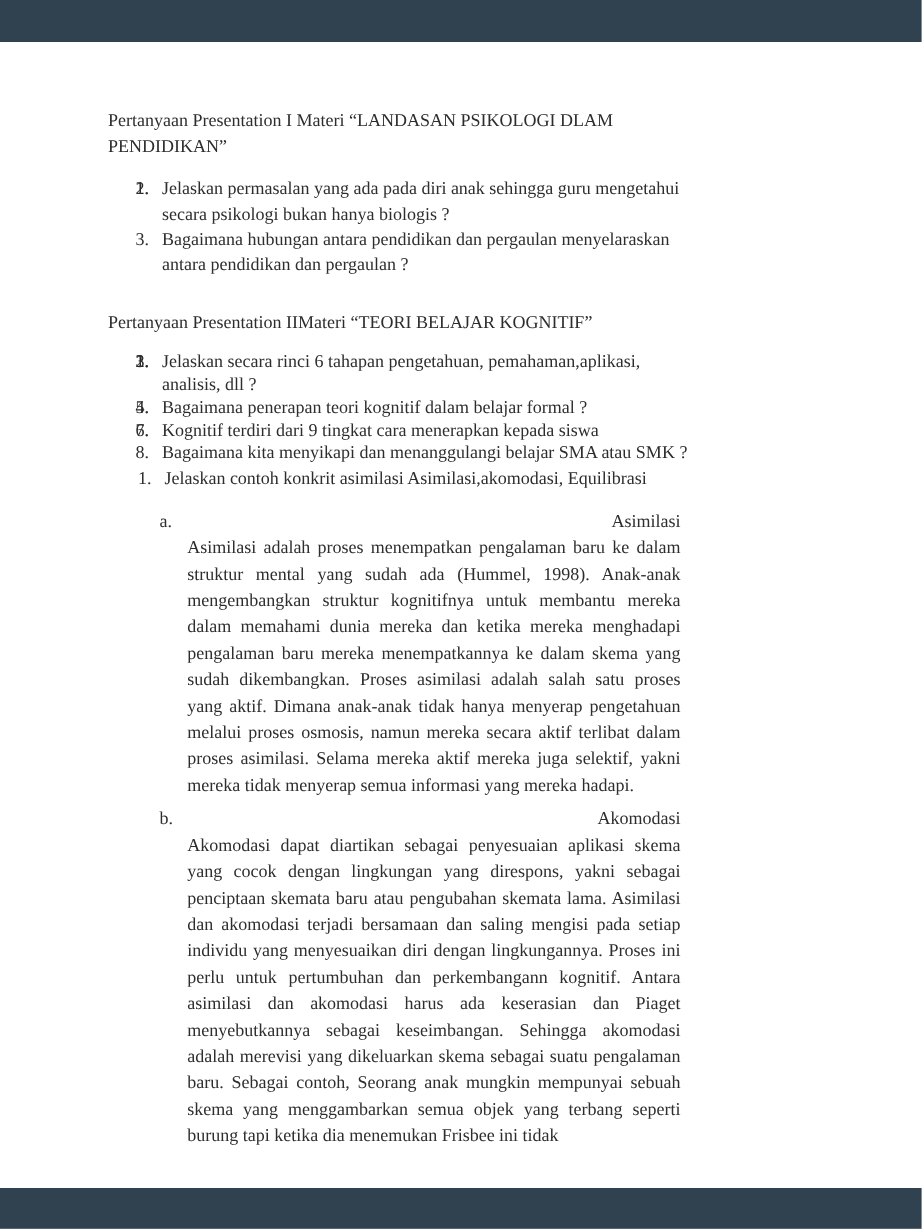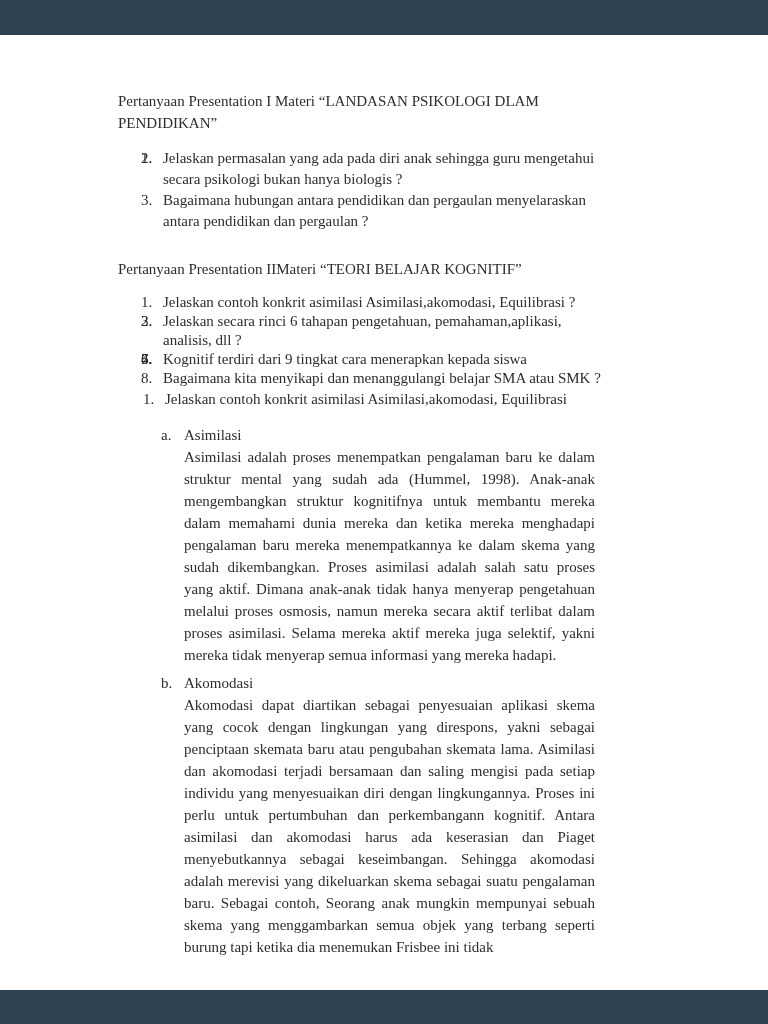--- a/index.html
+++ b/index.html
@@ -11,41 +11,40 @@
     -webkit-font-smoothing:antialiased;
   }
   .frame-bar{position:absolute;left:0;width:768px;background:#304150;}
   .frame-bar.top{top:0;height:35px;}
   .frame-bar.bottom{top:990px;height:34px;}
   .page-content{
     position:absolute;top:35px;left:0;width:656px;height:955px;
     box-sizing:border-box;
     padding:55px 82px 0 90px;
     font-size:15px;
-    margin-left:28px;
   }
   .heading{margin:0;font-size:15px;line-height:22px;font-weight:normal;}
   .heading.h1{margin-bottom:14px;}
   .heading.h2{margin-top:26px;margin-bottom:13px;}
 
   .qlist{margin:0;padding:0;list-style:none;}
   .qitem{position:relative;padding-left:45px;}
   .qlist.s1 .qitem{line-height:21px;}
   .qlist.s2 .qitem{line-height:19px;}
   .qnum{position:absolute;left:23px;top:0;}
 
   .answers-heading{margin:13px 0 0 47px;line-height:22px;}
   .answer-question{position:relative;padding-left:47px;line-height:22px;}
   .answer-question .qnum{left:25px;}
 
   .sub-answer{position:relative;margin-left:43px;margin-right:7px;padding-left:23px;}
   .sub-answer.a{margin-top:14px;}
   .sub-answer.b{margin-top:6px;}
   .sub-letter{position:absolute;left:0;top:0;line-height:22px;}
-  .sub-title{line-height:22px;}
+  .sub-title{line-height:22px;text-align:right;}
   .sub-body{line-height:22px;text-align:justify;}
 </style>
 </head>
 <body>
 
 <div class="frame-bar top"></div>
 
 <div class="page-content">
 
   <p class="heading h1">Pertanyaan Presentation I Materi “LANDASAN PSIKOLOGI DLAM PENDIDIKAN”</p>
@@ -62,34 +61,34 @@
       <span class="qnum">3.</span>
       <span>Bagaimana hubungan antara pendidikan dan pergaulan menyelaraskan antara pendidikan dan pergaulan ?</span>
     </div>
   </div>
 
   <p class="heading h2">Pertanyaan Presentation IIMateri “TEORI BELAJAR KOGNITIF”</p>
 
   <div class="qlist s2">
     <div class="qitem">
       <span class="qnum">1.</span>
-      <span>Jelaskan contoh konkrit asimilasi Asimilasi,akomodasi, Equilibrasi ?</span>
     </div>
     <div class="qitem">
       <span class="qnum">2.</span>
     </div>
     <div class="qitem">
       <span class="qnum">3.</span>
       <span>Jelaskan secara rinci 6 tahapan pengetahuan, pemahaman,aplikasi, analisis, dll ?</span>
     </div>
     <div class="qitem">
       <span class="qnum">4.</span>
     </div>
     <div class="qitem">
       <span class="qnum">5.</span>
+      <span>Bagaimana penerapan teori kognitif dalam belajar formal ?</span>
     </div>
     <div class="qitem">
       <span class="qnum">6.</span>
     </div>
     <div class="qitem">
       <span class="qnum">7.</span>
       <span>Kognitif terdiri dari 9 tingkat cara menerapkan kepada siswa</span>
     </div>
     <div class="qitem">
       <span class="qnum">8.</span>

